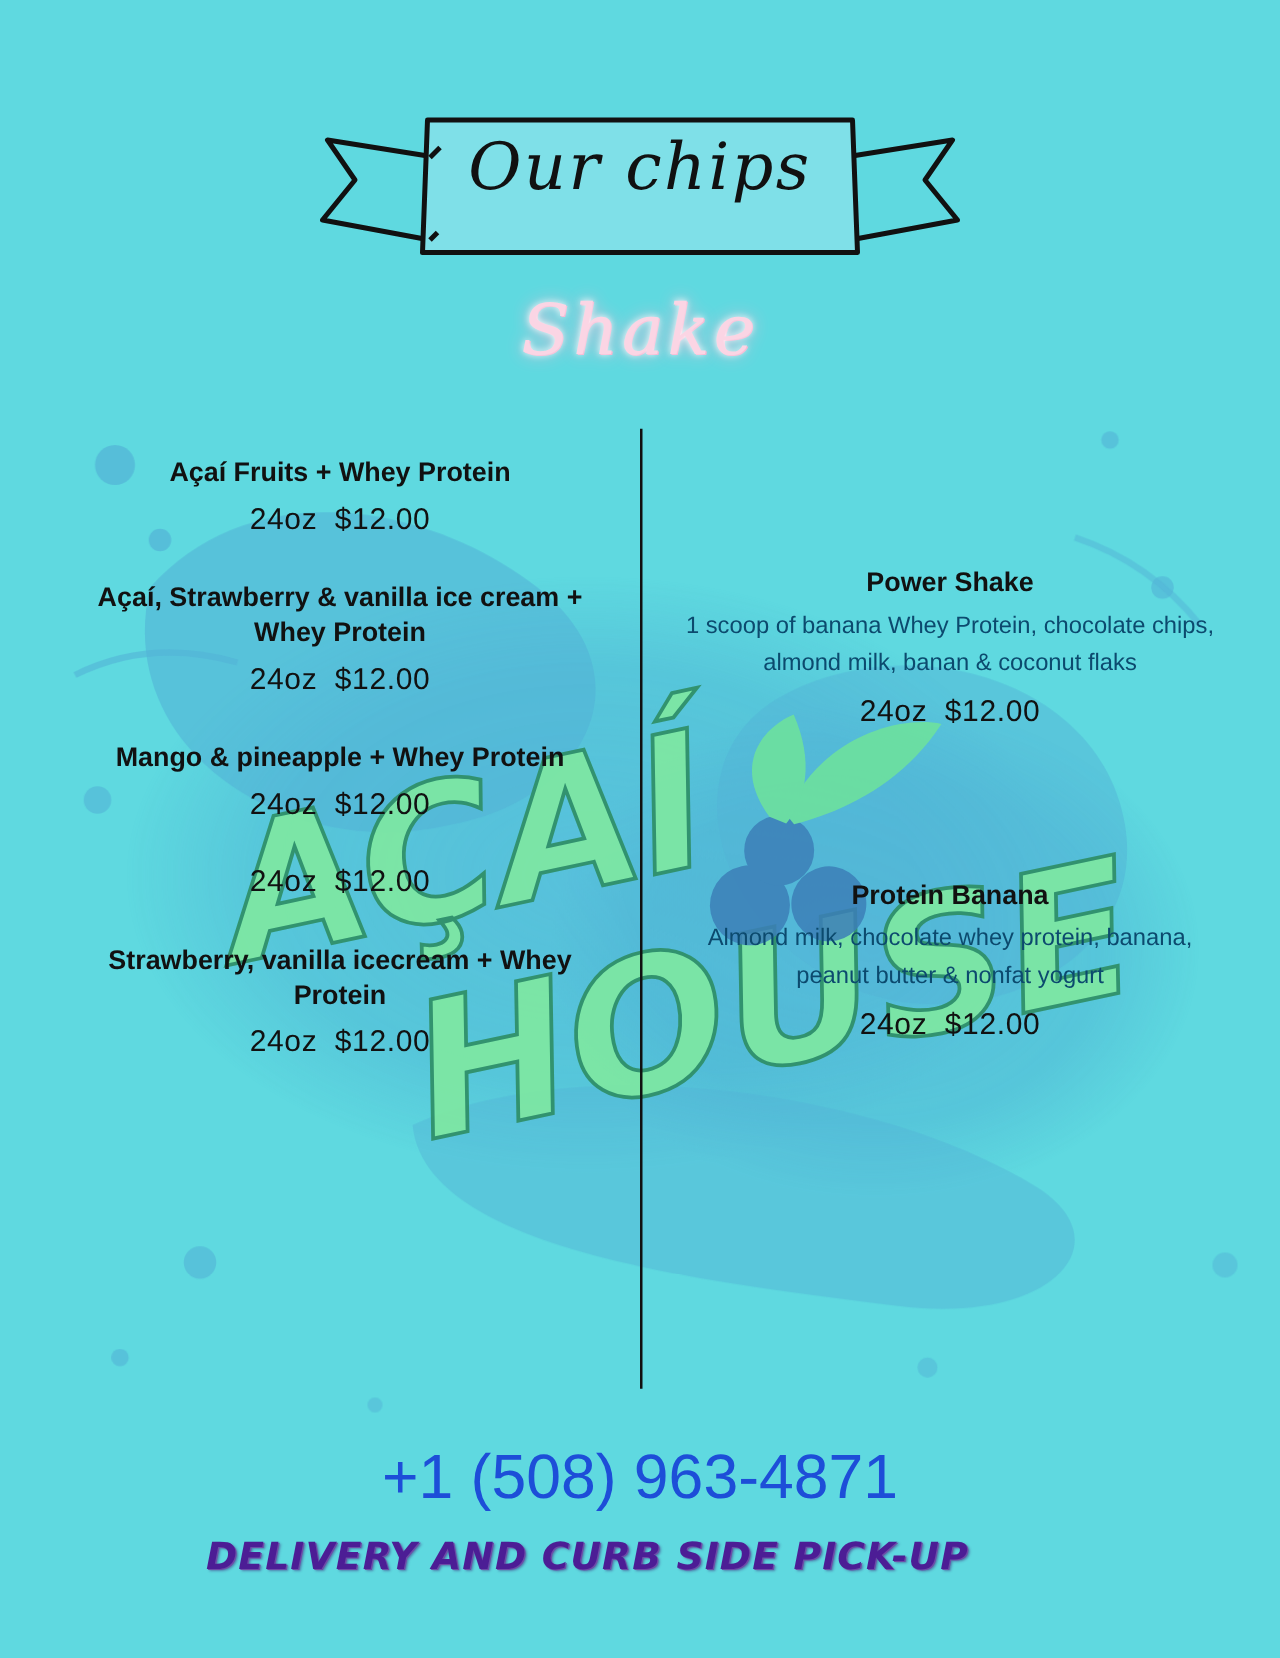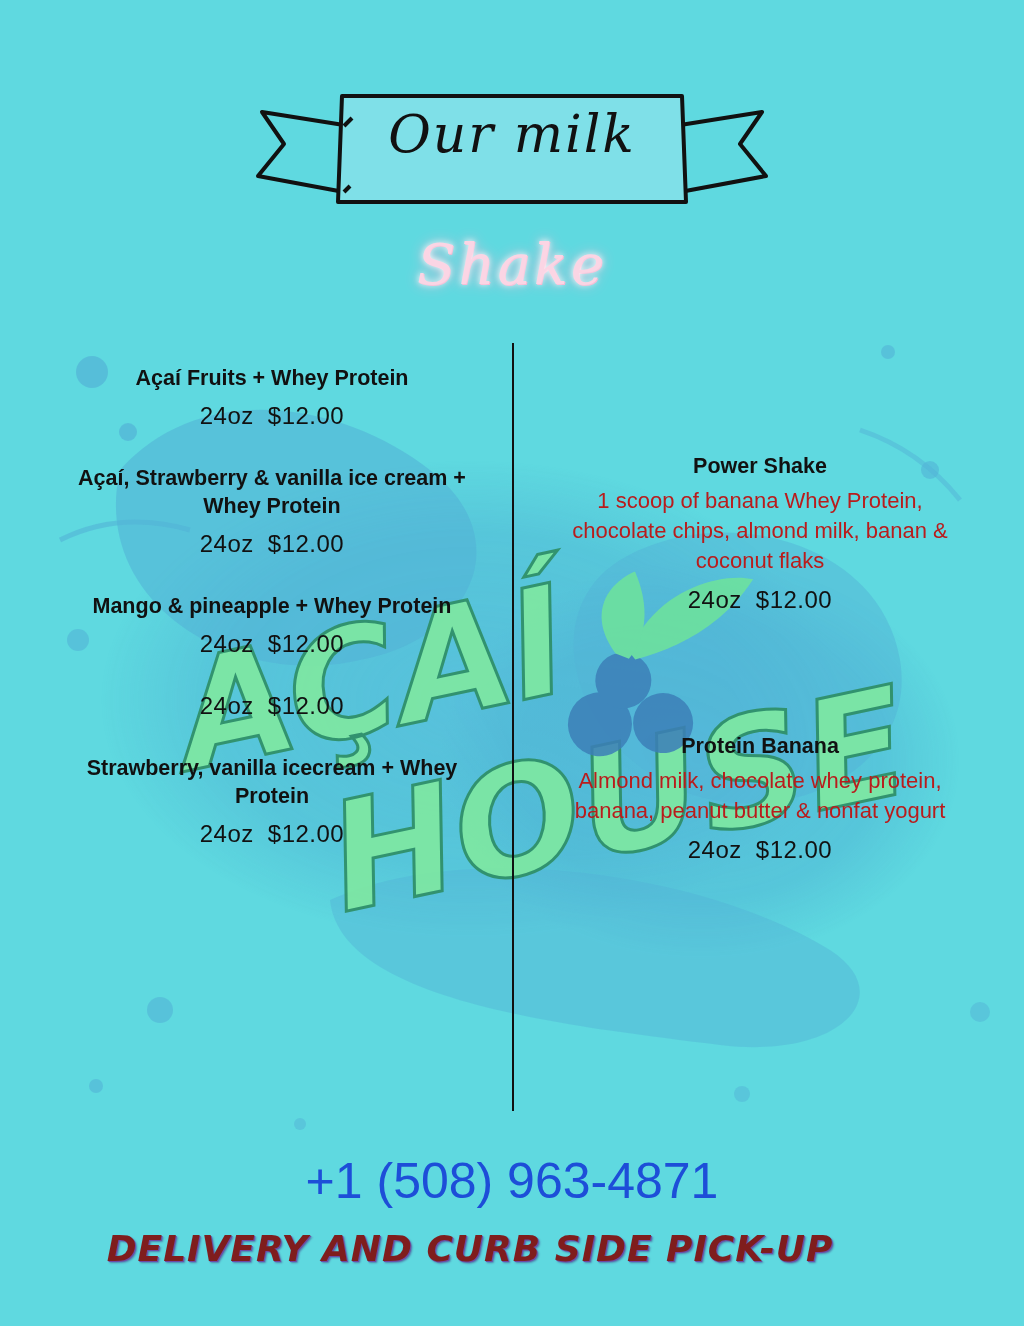--- a/index.html
+++ b/index.html
@@ -75,22 +75,22 @@
   #col-right { left: 540px; top: 452px; }
 
   .item { margin-bottom: 34px; text-align: center; }
   .item-name {
     font-size: 21.5px;
     font-weight: bold;
     color: #111;
     line-height: 28px;
   }
   .item-desc {
-    font-size: 22px;
-    color: #b91c1c;
+    font-size: 19px;
+    color: #0c4a6e;
     line-height: 30px;
     margin-top: 6px;
     padding: 0 8px;
   }
   .item-price {
     font-size: 24px;
     color: #111;
     margin-top: 10px;
     letter-spacing: 0.5px;
   }
@@ -107,23 +107,23 @@
     font-family: "Liberation Sans", sans-serif;
   }
   #tagline {
     position: absolute;
     left: 0; top: 1228px;
     width: 940px;
     text-align: center;
     font-family: "DejaVu Sans", sans-serif;
     font-style: italic;
     font-weight: bold;
-    font-size: 36px;
+    font-size: 30px;
     letter-spacing: 1px;
-    color: #7f1d1d;
+    color: #4c1d95;
     text-shadow: 1px 1px 0 #6d4ca8, 2px 2px 2px rgba(60,20,110,.45);
   }
 
   
   #watermark {
     position: absolute;
     left: 150px;
     top: 540px;
     width: 760px;
     height: 480px;
@@ -187,21 +187,21 @@
 
 <svg id="banner-wrap" viewBox="0 0 1024 150" xmlns="http://www.w3.org/2000/svg">
   <g fill="none" stroke="#111" stroke-width="4" stroke-linejoin="round">
     <path d="M262 34 L 350 48 L 344 114 L 258 98 L 284 66 Z"></path>
     <path d="M762 34 L 674 48 L 680 114 L 766 98 L 740 66 Z"></path>
     <path d="M342 18 L 682 18 L 686 124 L 338 124 Z" fill="#7fe0e8"></path>
     <path d="M344 48 L 352 40"></path>
     <path d="M350 108 L 344 114"></path>
   </g>
 </svg>
-<div id="banner-text">Our milk</div>
+<div id="banner-text">Our chips</div>
 
 <div id="subtitle">Shake</div>
 
 <div id="divider"></div>
 
 <div class="column" id="col-left">
 
   <div class="item">
     <div class="item-name">Açaí Fruits + Whey Protein</div>
     <div class="item-price">

